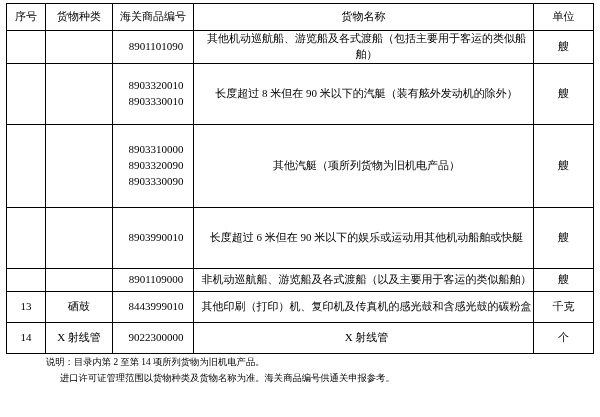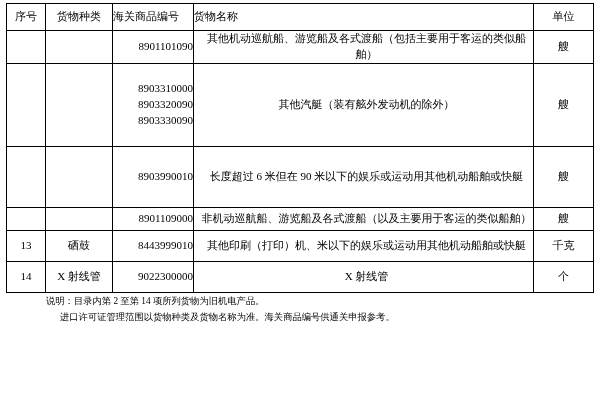--- a/index.html
+++ b/index.html
@@ -32,30 +32,30 @@
   table.goods-table td {
     border: 1px solid #000000;
     padding: 0;
     vertical-align: middle;
     font-weight: normal;
     font-size: 11px;
     line-height: 1.45;
   }
   .c-seq    { width: 38px;  text-align: center; }
   .c-kind   { width: 66px;  text-align: center; }
-  .c-code   { width: 80px;  text-align: right; padding-left: 6px !important; }
+  .c-code   { width: 80px;  text-align: center; padding-left: 6px !important; }
   .c-name   { width: 339px; text-align: center; padding-left: 6px !important; }
   .c-unit   { width: 59px;  text-align: center; }
 
   thead td {
     height: 26px;
     text-align: center;
   }
   thead td.c-code, thead td.c-name {
-    text-align: left;
+    text-align: center;
     padding-left: 0 !important;
   }
   .code-cell {
     padding-top: 4px;
     padding-bottom: 4px;
   }
   .code-line {
     display: block;
     white-space: nowrap;
   }
@@ -99,29 +99,39 @@
     <tbody>
       <tr class="row-h1">
         <td class="c-seq"></td>
         <td class="c-kind"></td>
         <td class="c-code code-cell">
           <span class="code-line">8901101090</span>
         </td>
         <td class="c-name">其他机动巡航船、游览船及各式渡船（包括主要用于客运的类似船舶）</td>
         <td class="c-unit">艘</td>
       </tr>
+      <tr class="row-h2">
+        <td class="c-seq"></td>
+        <td class="c-kind"></td>
+        <td class="c-code code-cell">
+          <span class="code-line">8903320010</span>
+          <span class="code-line">8903330010</span>
+        </td>
+        <td class="c-name">长度超过 8 米但在 90 米以下的汽艇（装有舷外发动机的除外）</td>
+        <td class="c-unit">艘</td>
+      </tr>
       <tr class="row-h3">
         <td class="c-seq"></td>
         <td class="c-kind"></td>
         <td class="c-code code-cell">
           <span class="code-line">8903310000</span>
           <span class="code-line">8903320090</span>
           <span class="code-line">8903330090</span>
         </td>
-        <td class="c-name">其他汽艇（装有舷外发动机的除外）</td>
+        <td class="c-name">其他汽艇（项所列货物为旧机电产品）</td>
         <td class="c-unit">艘</td>
       </tr>
       <tr class="row-h4">
         <td class="c-seq"></td>
         <td class="c-kind"></td>
         <td class="c-code code-cell">
           <span class="code-line">8903990010</span>
         </td>
         <td class="c-name">长度超过 6 米但在 90 米以下的娱乐或运动用其他机动船舶或快艇</td>
         <td class="c-unit">艘</td>
@@ -134,21 +144,21 @@
         </td>
         <td class="c-name">非机动巡航船、游览船及各式渡船（以及主要用于客运的类似船舶）</td>
         <td class="c-unit">艘</td>
       </tr>
       <tr class="row-h7">
         <td class="c-seq">13</td>
         <td class="c-kind">硒鼓</td>
         <td class="c-code code-cell">
           <span class="code-line">8443999010</span>
         </td>
-        <td class="c-name">其他印刷（打印）机、米以下的娱乐或运动用其他机动船舶或快艇</td>
+        <td class="c-name">其他印刷（打印）机、复印机及传真机的感光鼓和含感光鼓的碳粉盒</td>
         <td class="c-unit">千克</td>
       </tr>
       <tr class="row-h8">
         <td class="c-seq">14</td>
         <td class="c-kind">X 射线管</td>
         <td class="c-code code-cell">
           <span class="code-line">9022300000</span>
         </td>
         <td class="c-name">X 射线管</td>
         <td class="c-unit">个</td>

